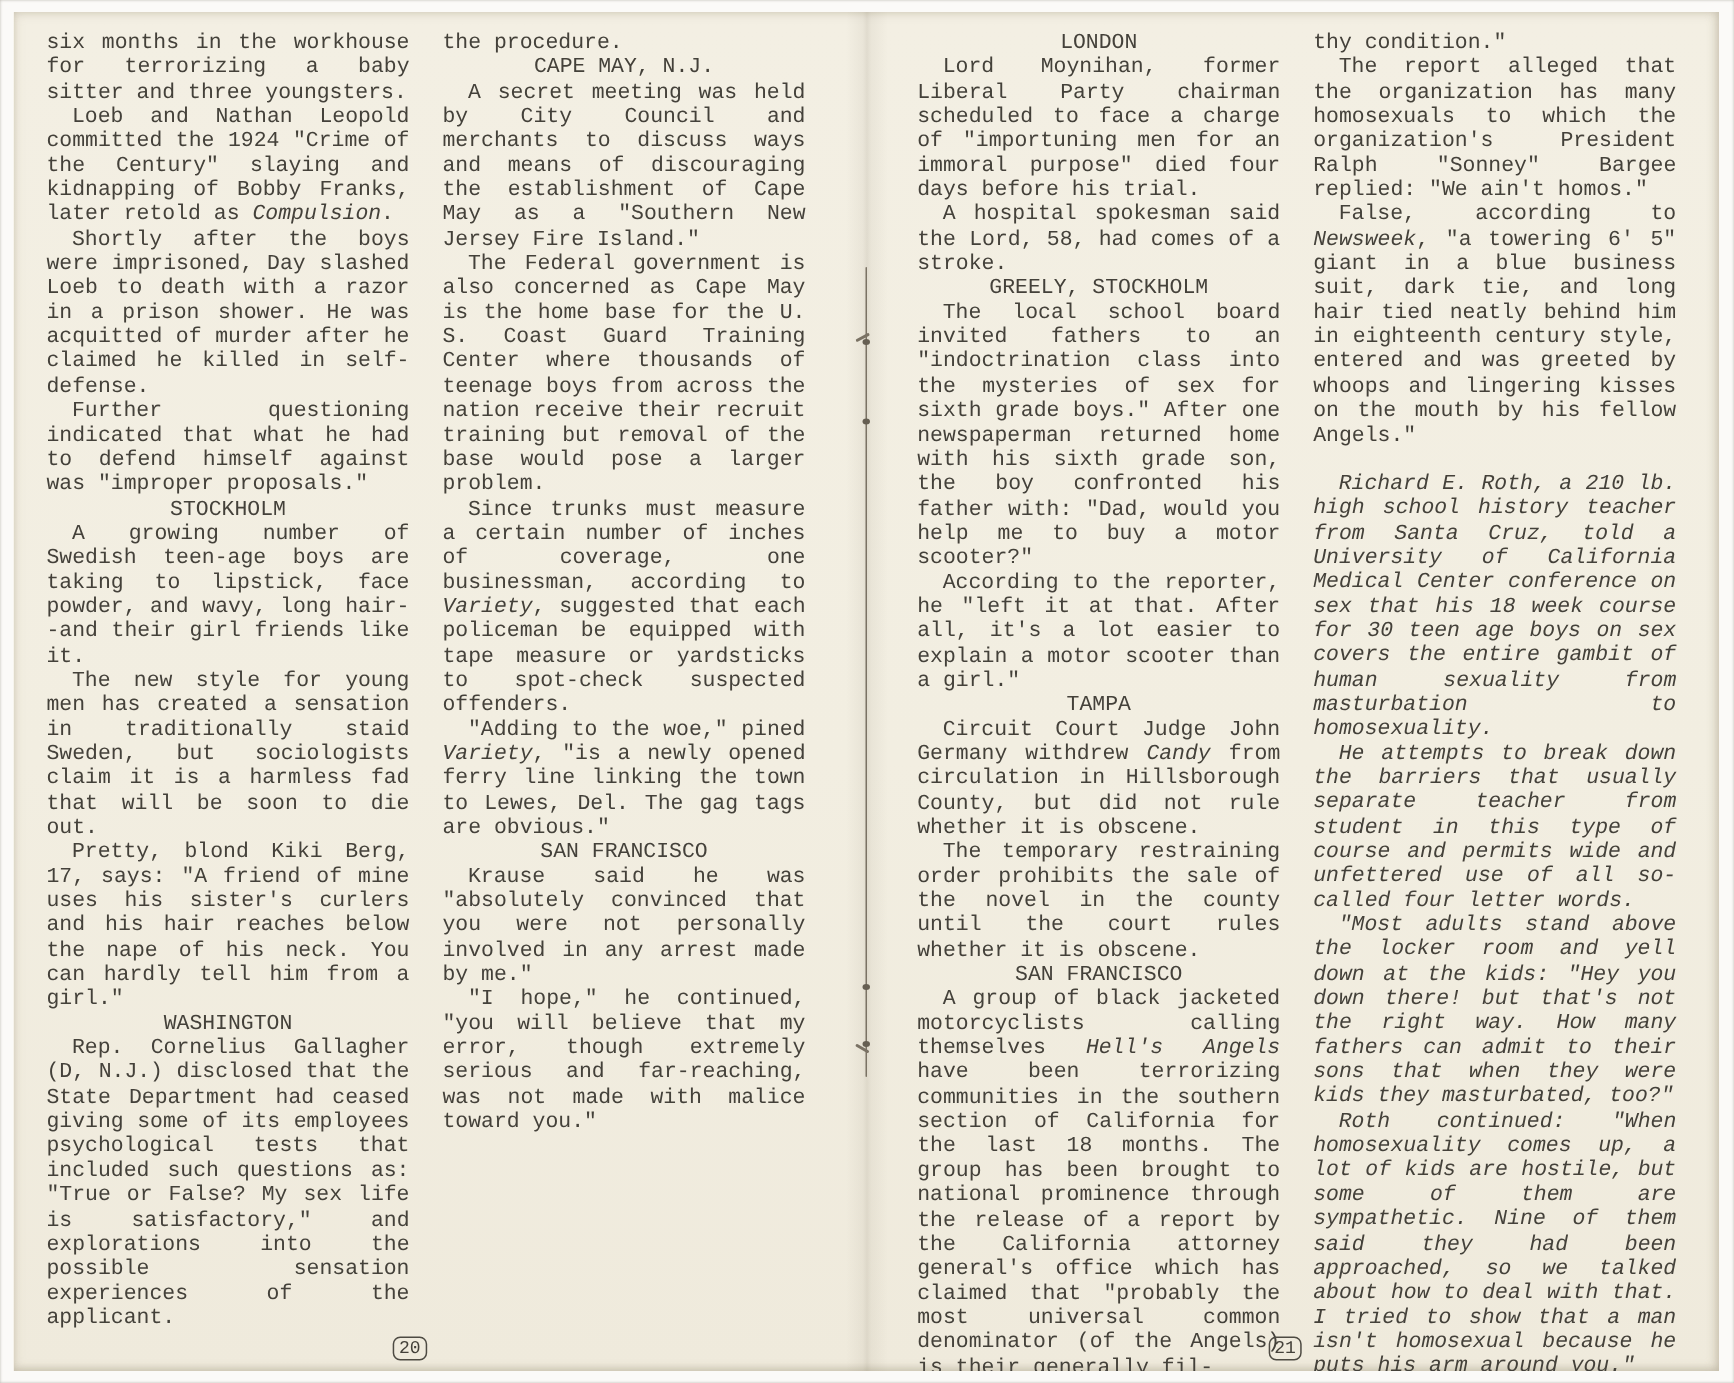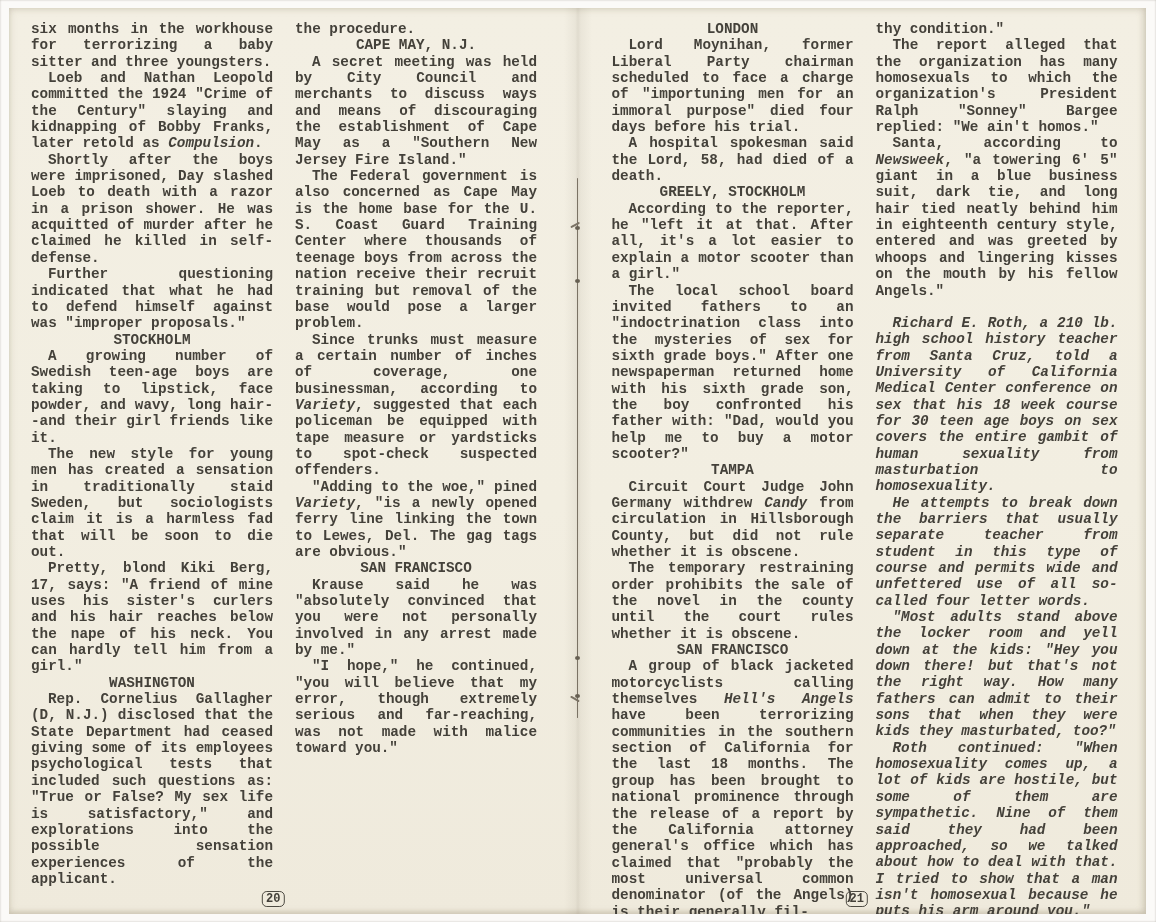--- a/index.html
+++ b/index.html
@@ -22,21 +22,20 @@
     background:linear-gradient(180deg,#f3efe3 0%,#f2eee1 55%,#efeadc 100%);
     box-shadow:inset 0 0 8px rgba(150,140,115,.28), inset -3px 0 6px rgba(150,140,115,.18), inset 0 -2px 4px rgba(150,140,115,.18);
     display:flex;
   }
   .page{
     position:relative;
     width:50%;
     box-sizing:border-box;
     padding-top:13px;
     overflow:hidden;
-    font-weight:bold;
   }
   .page.left{padding-left:22px;padding-right:40px;}
   .page.right{padding-left:34px;padding-right:28px;}
   .cols{display:flex;gap:22px;height:100%;}
   .column{
     width:242px;
     font-size:14.3px;
     line-height:16.35px;
     color:var(--ink);
     text-align:justify;
@@ -125,34 +124,34 @@
       <div class="pagenum">
         <span>20</span>
       </div>
     </div>
 
     <div class="page right">
       <div class="cols">
         <div class="column">
             <div class="heading">LONDON</div>
             <p class="para"><span>Lord Moynihan, former Liberal Party chairman scheduled to face a charge of "importuning men for an immoral purpose" died four days before his trial.</span></p>
-            <p class="para"><span>A hospital spokesman said the Lord, 58, had died of a death.</span></p>
+            <p class="para"><span>A hospital spokesman said the Lord, 58, had comes of a stroke.</span></p>
             <div class="heading">GREELY, STOCKHOLM</div>
+            <p class="para"><span>The local school board invited fathers to an "indoctrination class into the mysteries of sex for sixth grade boys." After one newspaperman returned home with his sixth grade son, the boy confronted his father with: "Dad, would you help me to buy a motor scooter?"</span></p>
             <p class="para"><span>According to the reporter, he "left it at that. After all, it's a lot easier to explain a motor scooter than a girl."</span></p>
-            <p class="para"><span>The local school board invited fathers to an "indoctrination class into the mysteries of sex for sixth grade boys." After one newspaperman returned home with his sixth grade son, the boy confronted his father with: "Dad, would you help me to buy a motor scooter?"</span></p>
             <div class="heading">TAMPA</div>
             <p class="para"><span>Circuit Court Judge John Germany withdrew </span><span class="em">Candy</span><span> from circulation in Hillsborough County, but did not rule whether it is obscene.</span></p>
             <p class="para"><span>The temporary restraining order prohibits the sale of the novel in the county until the court rules whether it is obscene.</span></p>
             <div class="heading">SAN FRANCISCO</div>
             <p class="para"><span>A group of black jacketed motorcyclists calling themselves </span><span class="em">Hell's Angels</span><span> have been terrorizing communities in the southern section of California for the last 18 months. The group has been brought to national prominence through the release of a report by the California attorney general's office which has claimed that "probably the most universal common denominator (of the Angels) is their generally fil-</span></p>
           </div>
         <div class="column">
             <p class="para cont"><span>thy condition."</span></p>
             <p class="para"><span>The report alleged that the organization has many homosexuals to which the organization's President Ralph "Sonney" Bargee replied: "We ain't homos."</span></p>
-            <p class="para"><span>Santa, according to </span><span class="em">Newsweek</span><span>, "a towering 6' 5" giant in a blue business suit, dark tie, and long hair tied neatly behind him in eighteenth century style, entered and was greeted by whoops and lingering kisses on the mouth by his fellow Angels."</span></p>
+            <p class="para"><span>False, according to </span><span class="em">Newsweek</span><span>, "a towering 6' 5" giant in a blue business suit, dark tie, and long hair tied neatly behind him in eighteenth century style, entered and was greeted by whoops and lingering kisses on the mouth by his fellow Angels."</span></p>
             <div class="gap"></div>
             <p class="para italic"><span class="em">Richard E. Roth, a 210 lb. high school history teacher from Santa Cruz, told a University of California Medical Center conference on sex that his 18 week course for 30 teen age boys on sex covers the entire gambit of human sexuality from masturbation to homosexuality.</span></p>
             <p class="para italic"><span class="em">He attempts to break down the barriers that usually separate teacher from student in this type of course and permits wide and unfettered use of all so-called four letter words.</span></p>
             <p class="para italic"><span class="em">"Most adults stand above the locker room and yell down at the kids: "Hey you down there! but that's not the right way. How many fathers can admit to their sons that when they were kids they masturbated, too?"</span></p>
             <p class="para italic"><span class="em">Roth continued: "When homosexuality comes up, a lot of kids are hostile, but some of them are sympathetic. Nine of them said they had been approached, so we talked about how to deal with that. I tried to show that a man isn't homosexual because he puts his arm around you."</span></p>
           </div>
       </div>
       <div class="pagenum">
         <span>21</span>
       </div>

